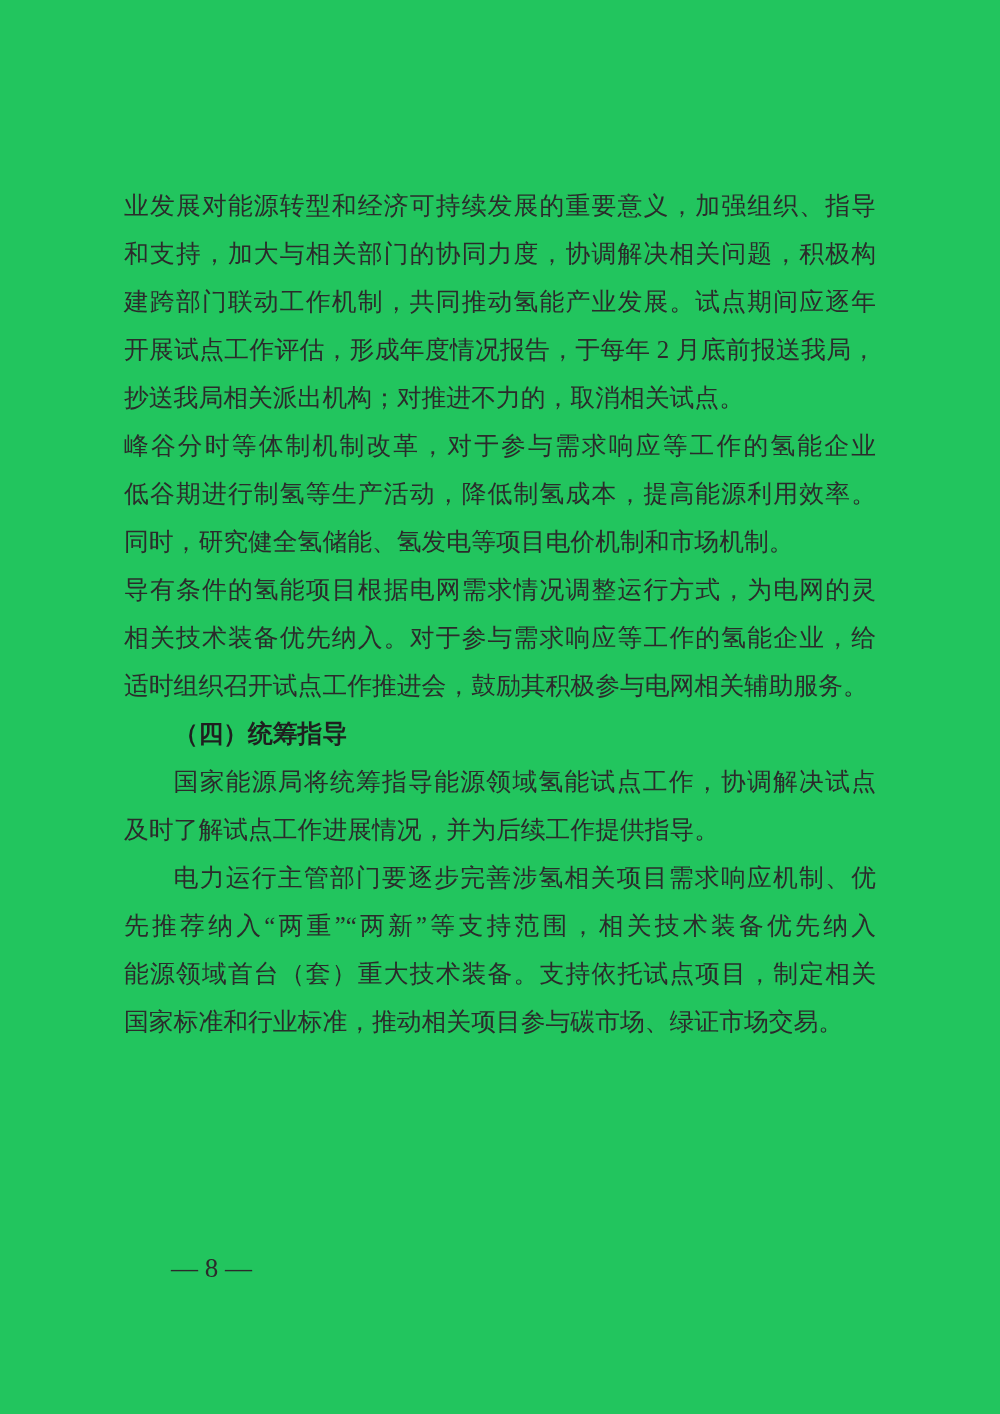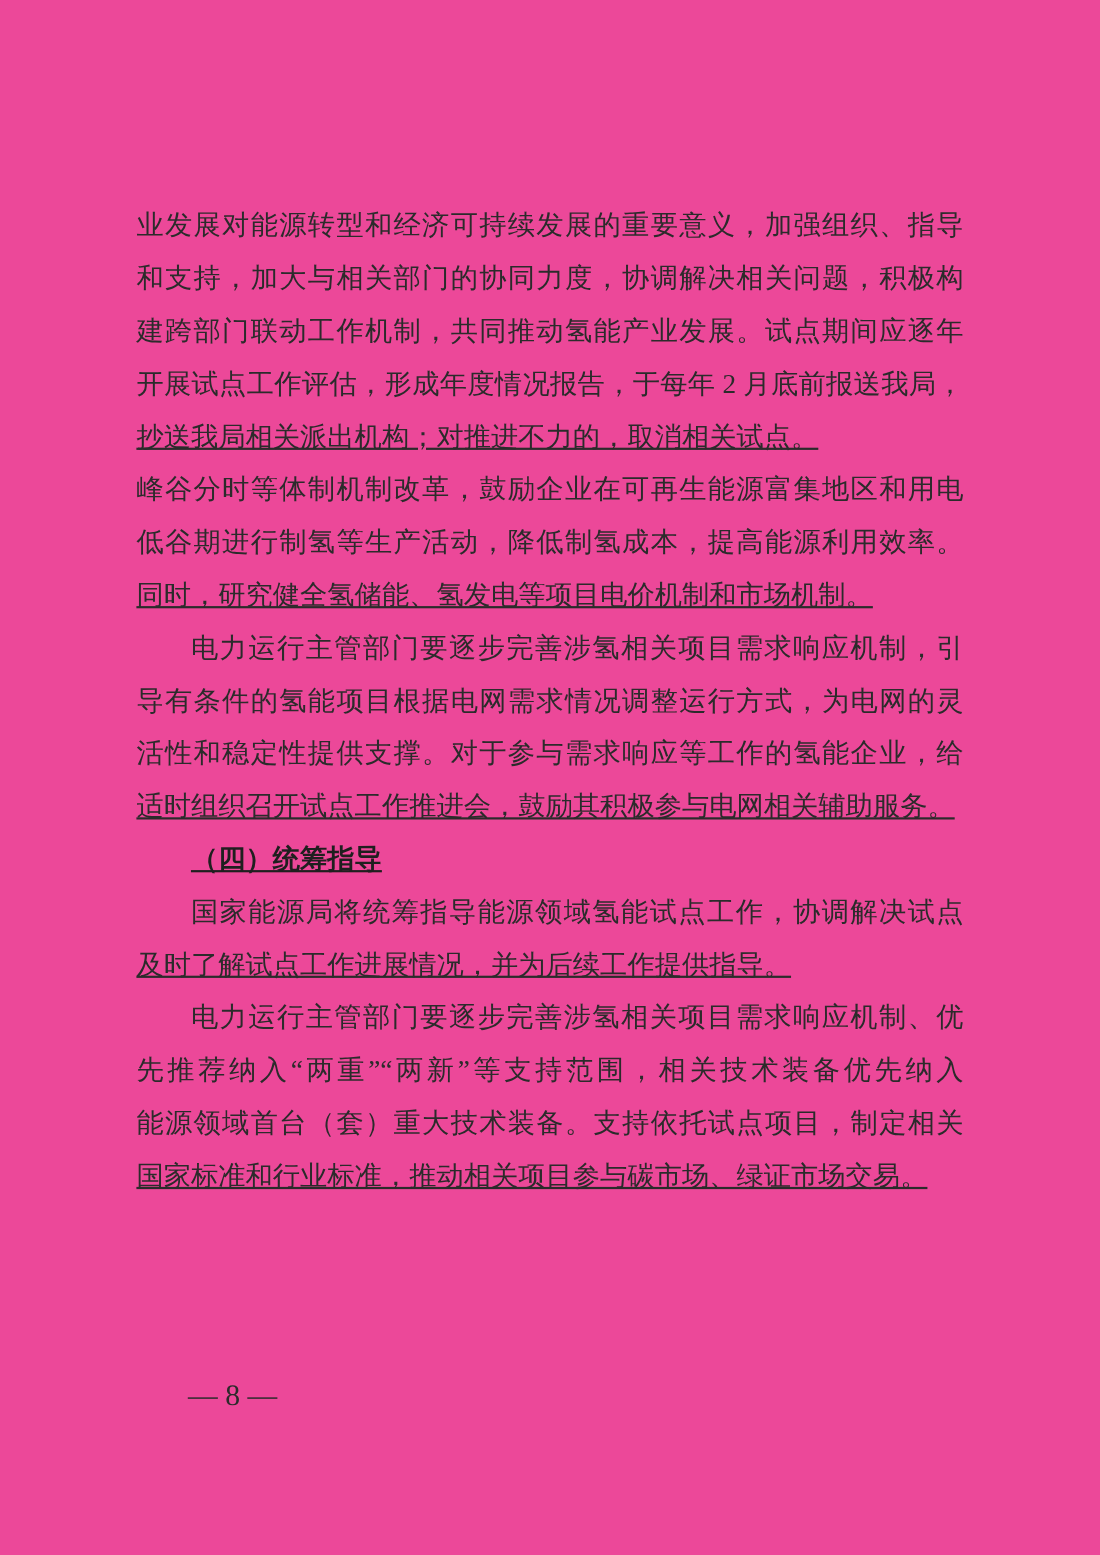--- a/index.html
+++ b/index.html
@@ -4,21 +4,21 @@
 <style>
   html, body {
     margin: 0;
     padding: 0;
     background: #ffffff;
   }
   .page {
     position: relative;
     width: 1000px;
     height: 1414px;
-    background: #ec4899;
+    background: #22c55e;
     overflow: hidden;
     font-family: "Liberation Serif", "DejaVu Serif", serif;
     color: #2b2b2b;
   }
   .text-block {
     position: absolute;
     left: 124px;
     top: 182px;
     width: 752px;
     font-size: 24.8px;
@@ -26,21 +26,20 @@
   }
   .line {
     height: 48px;
     text-align: justify;
     text-align-last: justify;
     text-justify: inter-character;
   }
   .line.para-end {
     text-align: center;
     text-align-last: left;
-    text-decoration: underline;
   }
   .line.indent {
     text-indent: 2em;
   }
   .line.heading {
     font-weight: 700;
     color: #1f1f1f;
   }
   .footer {
     position: absolute;
@@ -54,26 +53,25 @@
 </head>
 <body>
 
 <div class="page">
   <div class="text-block">
       <div class="line">业发展对能源转型和经济可持续发展的重要意义，加强组织、指导</div>
       <div class="line">和支持，加大与相关部门的协同力度，协调解决相关问题，积极构</div>
       <div class="line">建跨部门联动工作机制，共同推动氢能产业发展。试点期间应逐年</div>
       <div class="line">开展试点工作评估，形成年度情况报告，于每年 2 月底前报送我局，</div>
       <div class="line para-end">抄送我局相关派出机构；对推进不力的，取消相关试点。</div>
-      <div class="line">峰谷分时等体制机制改革，鼓励企业在可再生能源富集地区和用电</div>
+      <div class="line">峰谷分时等体制机制改革，对于参与需求响应等工作的氢能企业</div>
       <div class="line">低谷期进行制氢等生产活动，降低制氢成本，提高能源利用效率。</div>
       <div class="line para-end">同时，研究健全氢储能、氢发电等项目电价机制和市场机制。</div>
-      <div class="line indent">电力运行主管部门要逐步完善涉氢相关项目需求响应机制，引</div>
       <div class="line">导有条件的氢能项目根据电网需求情况调整运行方式，为电网的灵</div>
-      <div class="line">活性和稳定性提供支撑。对于参与需求响应等工作的氢能企业，给</div>
+      <div class="line">相关技术装备优先纳入。对于参与需求响应等工作的氢能企业，给</div>
       <div class="line para-end">适时组织召开试点工作推进会，鼓励其积极参与电网相关辅助服务。</div>
       <div class="line heading para-end indent">（四）统筹指导</div>
       <div class="line indent">国家能源局将统筹指导能源领域氢能试点工作，协调解决试点</div>
       <div class="line para-end">及时了解试点工作进展情况，并为后续工作提供指导。</div>
       <div class="line indent">电力运行主管部门要逐步完善涉氢相关项目需求响应机制、优</div>
       <div class="line">先推荐纳入“两重”“两新”等支持范围，相关技术装备优先纳入</div>
       <div class="line">能源领域首台（套）重大技术装备。支持依托试点项目，制定相关</div>
       <div class="line para-end">国家标准和行业标准，推动相关项目参与碳市场、绿证市场交易。</div>
     </div>
   <div class="footer">

